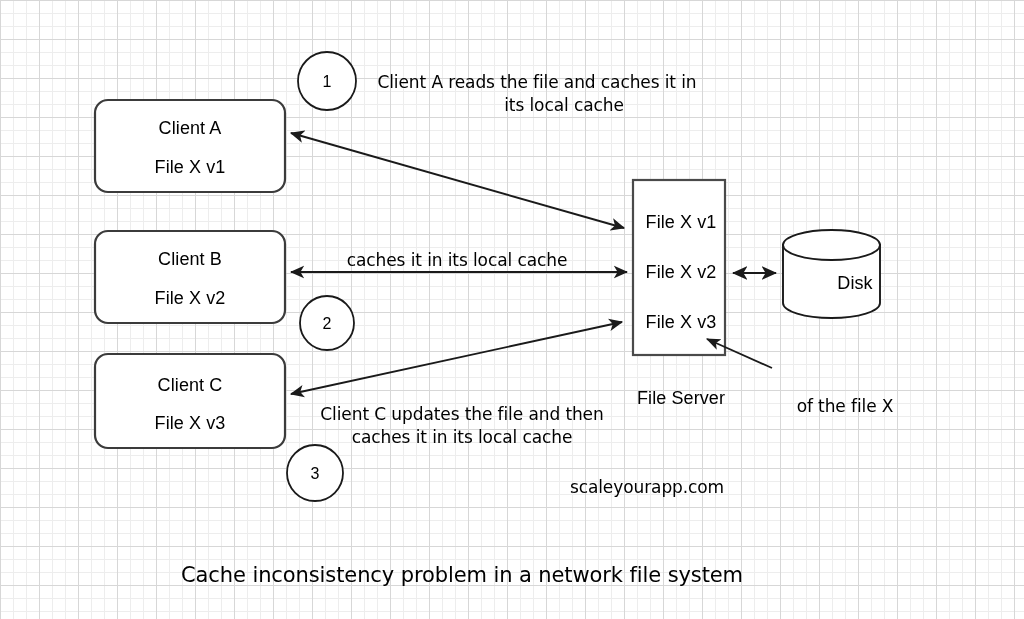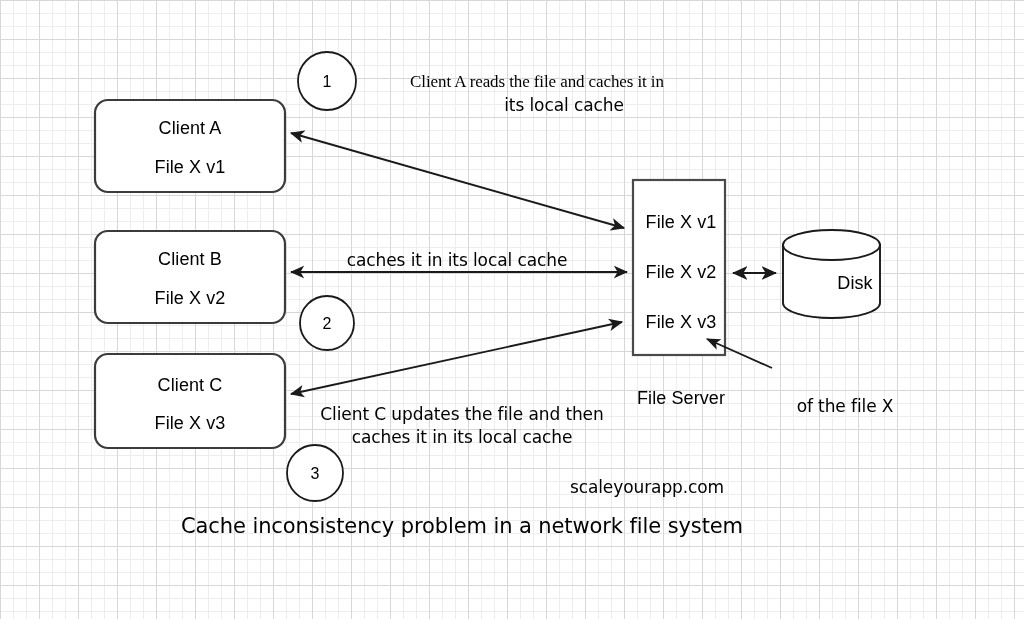--- a/index.html
+++ b/index.html
@@ -120,35 +120,35 @@
   <div class="lbl sans" style="left:190px; top:260px;">Client B</div>
   <div class="lbl sans" style="left:190px; top:299px;">File X v2</div>
 
   <div class="lbl sans" style="left:190px; top:386px;">Client C</div>
   <div class="lbl sans" style="left:190px; top:424px;">File X v3</div>
 
   <div class="lbl num" style="left:327px; top:82px;">1</div>
   <div class="lbl num" style="left:327px; top:324px;">2</div>
   <div class="lbl num" style="left:315px; top:474px;">3</div>
 
-  <div class="lbl hand" style="left:537px; top:82px;font-family:Liberation Serif, serif;">Client A reads the file and caches it in</div>
+  <div class="lbl hand" style="left:537px; top:82px;">Client A reads the file and caches it in</div>
   <div class="lbl hand" style="left:564px; top:105px;">its local cache</div>
 
   <div class="lbl hand" style="left:457px; top:260px;">caches it in its local cache</div>
 
   <div class="lbl hand" style="left:462px; top:414px;">Client C updates the file and then</div>
   <div class="lbl hand" style="left:462px; top:437px;">caches it in its local cache</div>
 
   <div class="lbl sans" style="left:681px; top:223px;">File X v1</div>
   <div class="lbl sans" style="left:681px; top:273px;">File X v2</div>
   <div class="lbl sans" style="left:681px; top:323px;">File X v3</div>
 
   <div class="lbl sans" style="left:681px; top:391px;margin-top:8px;">File Server</div>
 
   <div class="lbl sans" style="left:855px; top:284px;">Disk</div>
 
   <div class="lbl hand" style="left:845px; top:406px;">of the file X</div>
 
   <div class="lbl hand" style="left:647px; top:487px;">scaleyourapp.com</div>
 
-  <div class="lbl hand big" style="left:462px; top:527px;">Cache inconsistency problem in a network file system</div>
+  <div class="lbl hand big" style="left:462px; top:576px;">Cache inconsistency problem in a network file system</div>
 
 </div>
 
 </body></html>

